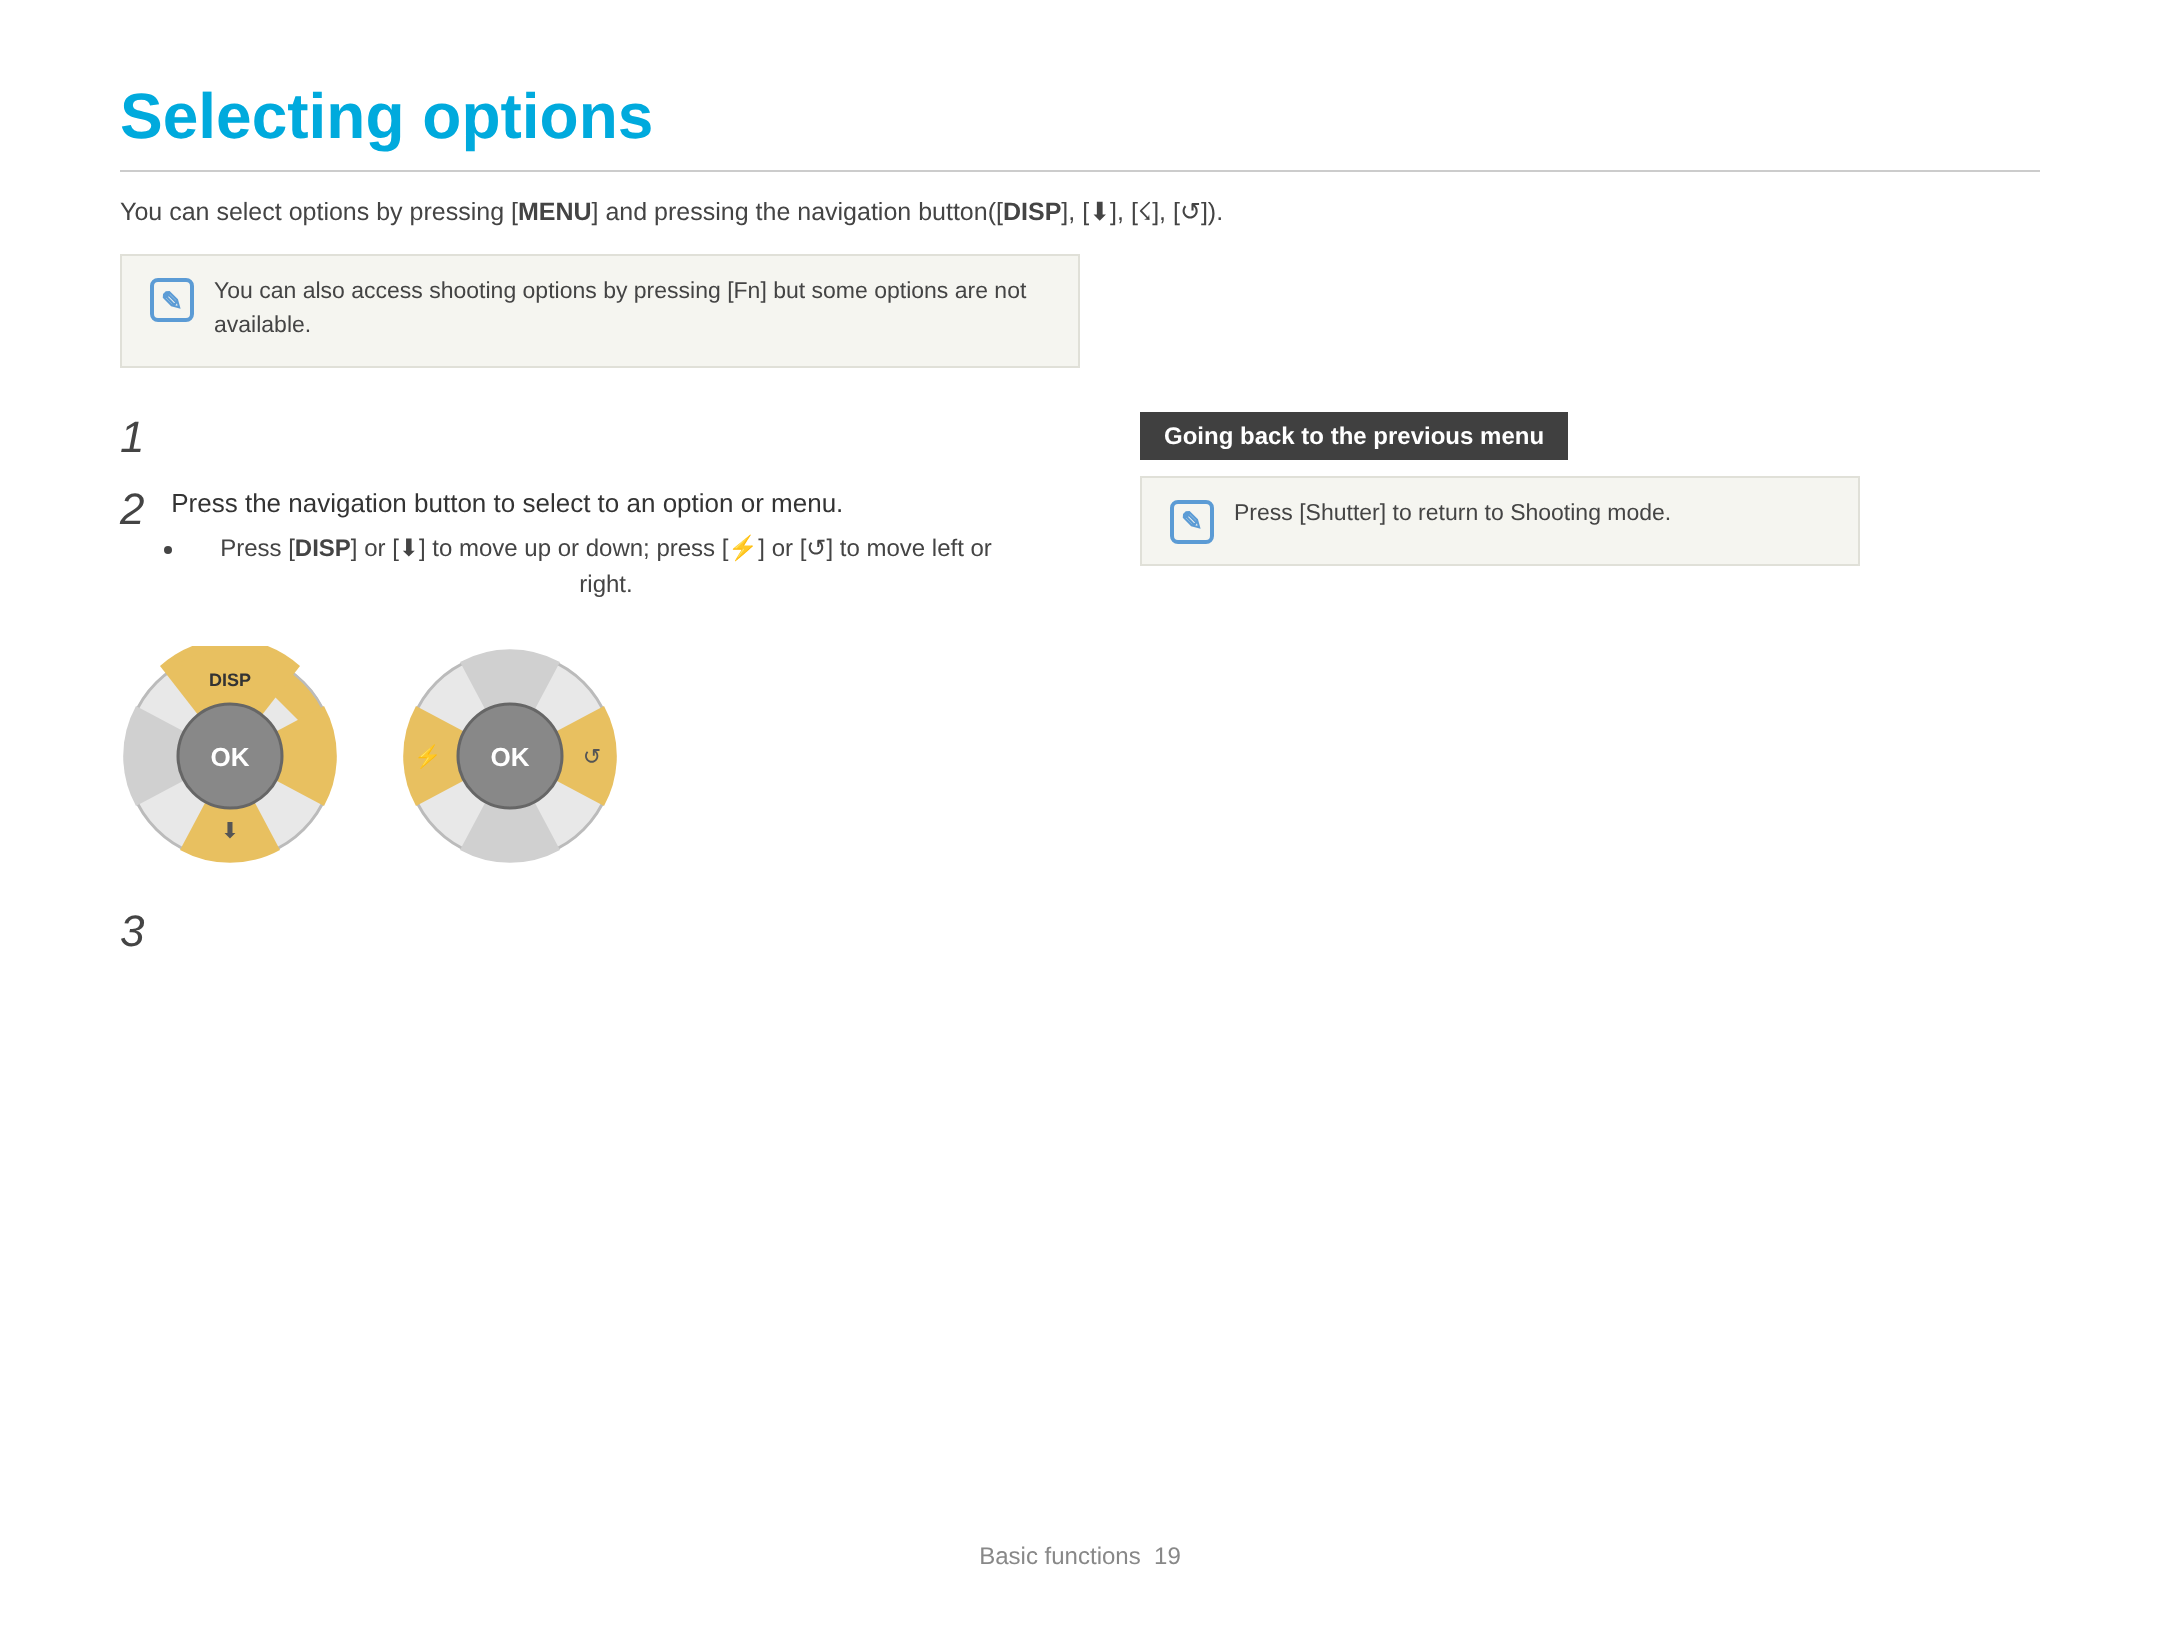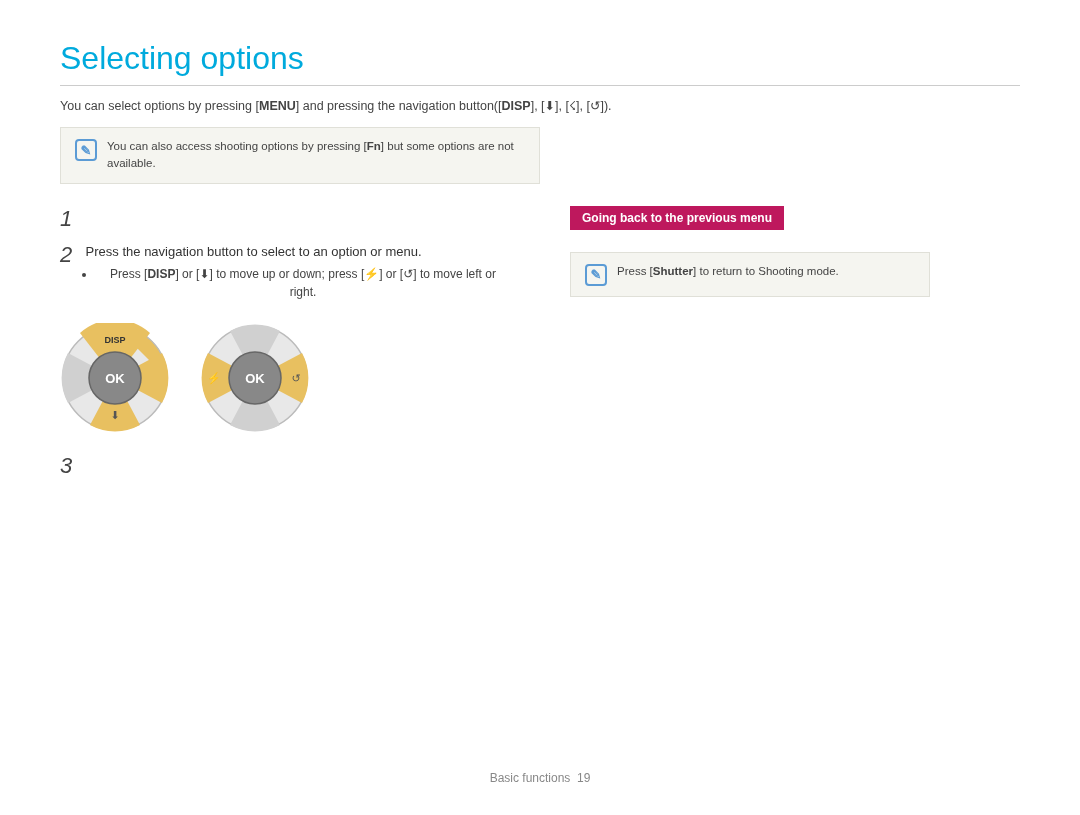--- a/index.html
+++ b/index.html
@@ -10,21 +10,21 @@
       font-size: 13px;
       color: #333;
       width: 1080px;
       min-height: 815px;
       padding: 40px 60px 40px 60px;
     }
 
     .page-title {
       color: #00aadd;
       font-size: 32px;
-      font-weight: normal;
+      font-weight: bold;
       margin-bottom: 8px;
     }
 
     .title-divider {
       border: none;
       border-top: 1px solid #ccc;
       margin-bottom: 12px;
     }
 
     .intro-text {
@@ -63,21 +63,21 @@
       margin-top: 1px;
     }
 
     .note-text {
       font-size: 11.5px;
       color: #444;
       line-height: 1.5;
     }
 
     .note-text .key {
-      font-weight: bold;
+      font-weight: normal;
     }
 
     .two-col {
       display: flex;
       gap: 60px;
     }
 
     .left-col {
       flex: 1;
     }
@@ -139,26 +139,26 @@
       height: 110px;
       position: relative;
     }
 
     .step3 {
       margin-top: 10px;
     }
 
     
     .sidebar-header {
-      background: #be185d;
+      background: #404040;
       color: #fff;
       font-size: 12px;
       font-weight: bold;
       padding: 5px 12px;
-      margin-bottom: 22px;
+      margin-bottom: 8px;
       display: inline-block;
     }
 
     .sidebar-text {
       font-size: 12.5px;
       color: #444;
       line-height: 1.5;
       margin-bottom: 18px;
     }
 

